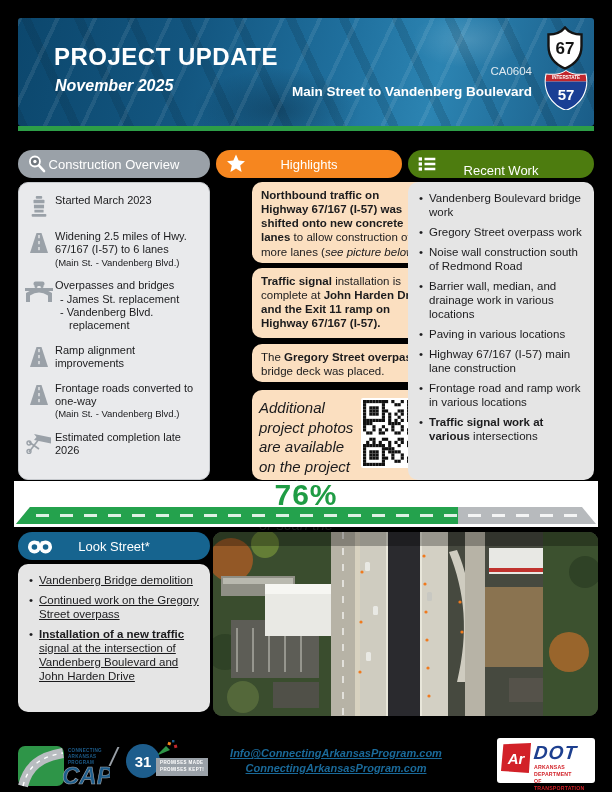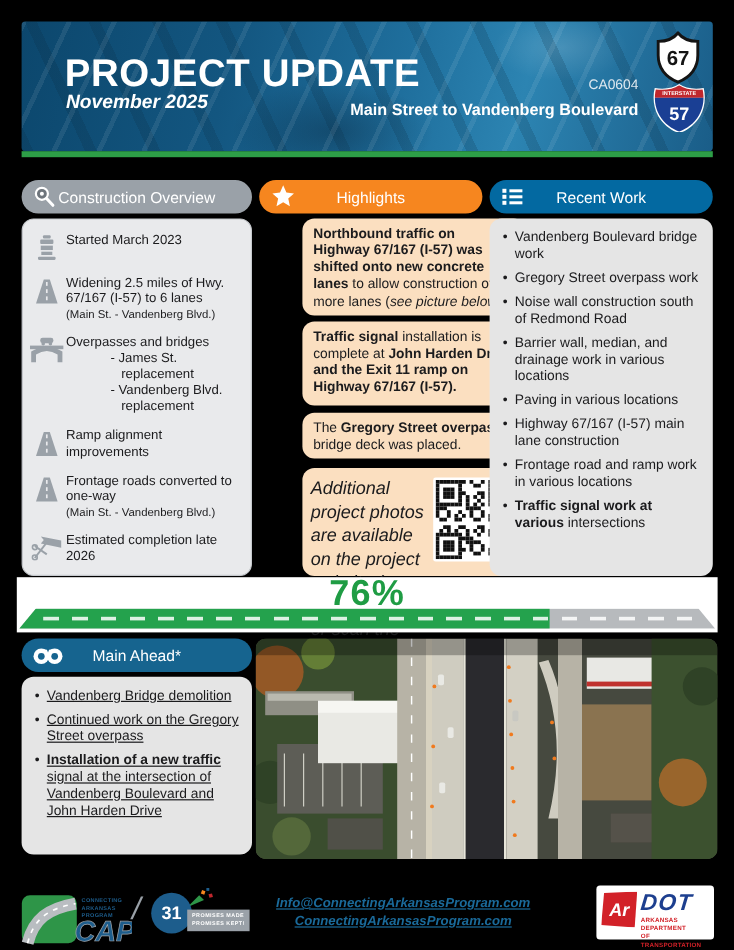--- a/index.html
+++ b/index.html
@@ -8,46 +8,46 @@
 
   
   .header{position:absolute;left:18px;top:18px;width:576px;height:108px;border-radius:3px;
     background:linear-gradient(102deg,#0c476d 0%,#135680 30%,#1f6f9d 55%,#2c84b2 72%,#1a5d88 100%);overflow:hidden;}
   .header::before{content:"";position:absolute;inset:0;
     background:
       repeating-linear-gradient(115deg,rgba(255,255,255,.08) 0 4px,rgba(255,255,255,0) 4px 34px),
       repeating-linear-gradient(65deg,rgba(10,40,60,.18) 0 9px,rgba(10,40,60,0) 9px 48px),
       radial-gradient(80px 40px at 78% 20%,rgba(255,255,255,.14),rgba(255,255,255,0) 70%),
       radial-gradient(120px 60px at 45% 85%,rgba(5,25,45,.35),rgba(5,25,45,0) 70%);}
-  .h-title{position:absolute;left:36px;top:25px;font-size:32px;font-weight:800;color:#fff;letter-spacing:.5px;}
+  .h-title{position:absolute;left:36px;top:25px;font-size:24px;font-weight:800;color:#fff;letter-spacing:.5px;}
   .h-date{position:absolute;left:37px;top:59px;font-size:16px;font-weight:700;font-style:italic;color:#fff;}
   .h-code{position:absolute;right:62px;top:47px;font-size:11.5px;color:#dfe9f0;}
   .h-name{position:absolute;right:62px;top:66px;font-size:13.5px;font-weight:700;color:#fff;}
   .shield67{position:absolute;left:527px;top:8px;}
   .shield57{position:absolute;left:525px;top:52px;}
   .green-bar{position:absolute;left:18px;top:126px;width:576px;height:5px;background:#2d9e47;}
 
   
   .pill{position:absolute;top:150px;height:28px;border-radius:14px;display:flex;align-items:center;
         justify-content:center;color:#fff;font-size:13px;}
   .pill .picon{position:absolute;left:9px;top:50%;transform:translateY(-50%);display:flex;}
   .pill-gray{left:18px;width:192px;background:#9aa1a8;}
   .pill-orange{left:216px;width:186px;background:#f6861f;}
-  .pill-blue3{left:408px;width:186px;background:#0369a1;}
+  .pill-blue3{left:408px;width:186px;background:#4d7c0f;align-items:flex-end;}
   .pill-look{left:18px;top:532px;width:192px;height:28px;background:#16648f;}
 
   
   .ov-box{position:absolute;left:18px;top:182px;width:192px;height:298px;background:#e9eaec;
           border:1px solid #c6c9cd;border-radius:10px;box-sizing:border-box;
           padding:11px 6px 0 4px;display:flex;flex-direction:column;gap:11px;}
   .ov-item{display:flex;align-items:flex-start;}
   .ov-ic{flex:0 0 32px;display:flex;justify-content:center;margin-top:1px;}
   .ov-tx{flex:1;font-size:11px;line-height:1.22;}
   .ov-note{font-size:9.5px;line-height:1.2;}
-  .ov-sub{font-size:11px;line-height:1.22;padding-left:14px;text-indent:-9px;margin-left:32px;}
+  .ov-sub{font-size:11px;line-height:1.22;padding-left:14px;text-indent:-9px;}
 
   
   .hl-card{position:absolute;left:216px;width:186px;background:#fbdfc0;border-radius:10px;
            box-sizing:border-box;padding:6px 9px;font-size:11.5px;line-height:1.23;margin-left:36px;}
   .hl-1{top:182px;height:81px;}
   .hl-2{top:268px;height:70px;}
   .hl-3{top:344px;height:38px;}
   .hl-4{top:390px;height:90px;display:flex;gap:6px;align-items:flex-start;padding:8px 7px;}
   .hl-note{flex:1;font-size:15px;line-height:1.3;font-style:italic;}
   .qr{flex:0 0 66px;background:#fff;padding:2px;border-radius:2px;}
@@ -493,21 +493,21 @@
     <span class="picon">
       <svg width="26" height="18" viewBox="0 0 28 18">
         <circle cx="8" cy="10" r="7" fill="#fff"></circle>
           <circle cx="20" cy="10" r="7" fill="#fff"></circle>
         <rect x="10" y="4" width="8" height="7" fill="#fff"></rect>
         <polygon points="12.6,3 15.4,3 14,6.5" fill="#16648f"></polygon>
         <circle cx="8" cy="10" r="3" fill="#16648f"></circle>
           <circle cx="20" cy="10" r="3" fill="#16648f"></circle>
         </svg>
       </span>
-    <span>Main Ahead*</span>
+    <span>Look Street*</span>
   </div>
   <div class="list-box la-box">
     <div class="blt"><span>Vandenberg Bridge demolition</span></div>
     <div class="blt"><span>Continued work on the Gregory Street overpass</span></div>
     <div class="blt"><span class="b">Installation of a new traffic</span><span> signal at the intersection of Vandenberg Boulevard and John Harden Drive</span></div>
   </div>
 
   <div class="photo">
     <svg width="385" height="184" viewBox="0 0 385 184">
       <rect width="385" height="184" fill="#46493f"></rect>

